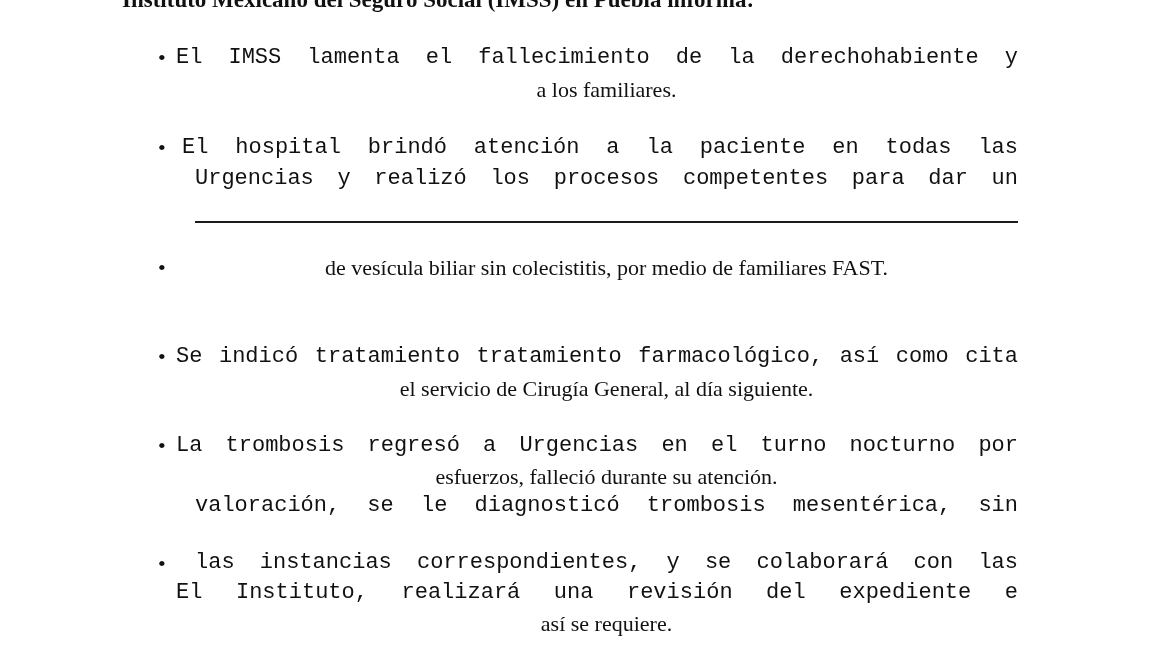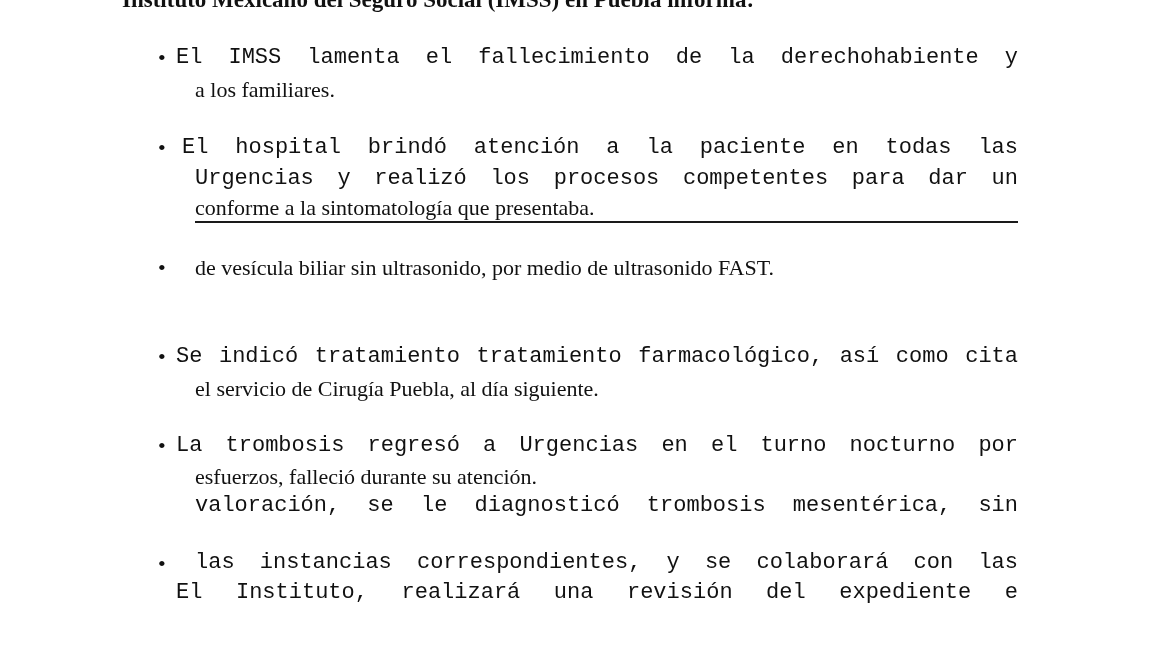--- a/index.html
+++ b/index.html
@@ -50,20 +50,21 @@
       line-height: 32px;
     }
     .bullet-item .lines {
       margin-left: 0;
     }
     .line {
       display: block;
       white-space: nowrap;
       height: 32px;
       line-height: 32px;
+      text-align: center;
     }
     .line.first { padding-left: 18px; }
     .line.cont  { padding-left: 37px; }
     .line.justify {
       text-align: justify;
       text-align-last: justify;
       white-space: normal;
       overflow: hidden;
       font-family: Liberation Mono, monospace;
     }
@@ -90,50 +91,50 @@
       <span class="line first justify">El IMSS lamenta el fallecimiento de la derechohabiente y manifiesta sus condolencias</span>
       <span class="line cont">a los familiares.</span>
     </div>
   </div>
 
   <div class="bullet-item" style="top:132px;">
     <span class="bullet">•</span>
     <div class="lines">
       <span class="line first justify" style="padding-left:24px;">El hospital brindó atención a la paciente en todas las trombosis que acudió a</span>
       <span class="line cont justify short-gap">Urgencias y realizó los procesos competentes para dar un diagnóstico y tratamiento,</span>
-      <span class="line cont short-gap">conforme a la sintomatología que presentaba.</span>
     </div>
   </div>
   <div class="underline-rule"></div>
 
   <div class="bullet-item" style="top:252px;">
     <span class="bullet">•</span>
     <div class="lines">
-      <span class="line cont">de vesícula biliar sin ultrasonido, por medio de ultrasonido FAST.</span>
+      <span class="line cont">de vesícula biliar sin colecistitis, por medio de familiares FAST.</span>
     </div>
   </div>
 
   <div class="bullet-item" style="top:341px;">
     <span class="bullet">•</span>
     <div class="lines">
       <span class="line first justify">Se indicó tratamiento tratamiento farmacológico, así como cita para revaloración por</span>
-      <span class="line cont">el servicio de Cirugía Puebla, al día siguiente.</span>
+      <span class="line cont">el servicio de Cirugía General, al día siguiente.</span>
     </div>
   </div>
 
   <div class="bullet-item" style="top:430px;">
     <span class="bullet">•</span>
     <div class="lines">
       <span class="line first justify">La trombosis regresó a Urgencias en el turno nocturno por aumento del dolor. Tras la</span>
       <span class="line cont short-gap">esfuerzos, falleció durante su atención.</span>
       <span class="line cont justify short-gap">valoración, se le diagnosticó trombosis mesentérica, sin embargo, a pesar de los</span>
     </div>
   </div>
 
   <div class="bullet-item" style="top:548px;">
     <span class="bullet">•</span>
     <div class="lines">
       <span class="line cont justify short-gap">las instancias correspondientes, y se colaborará con las autoridades competentes si</span>
       <span class="line first justify">El Instituto, realizará una revisión del expediente e investigación del caso por parte de</span>
+      <span class="line cont short-gap">así se requiere.</span>
     </div>
   </div>
 
 </div>
 
 </body></html>

